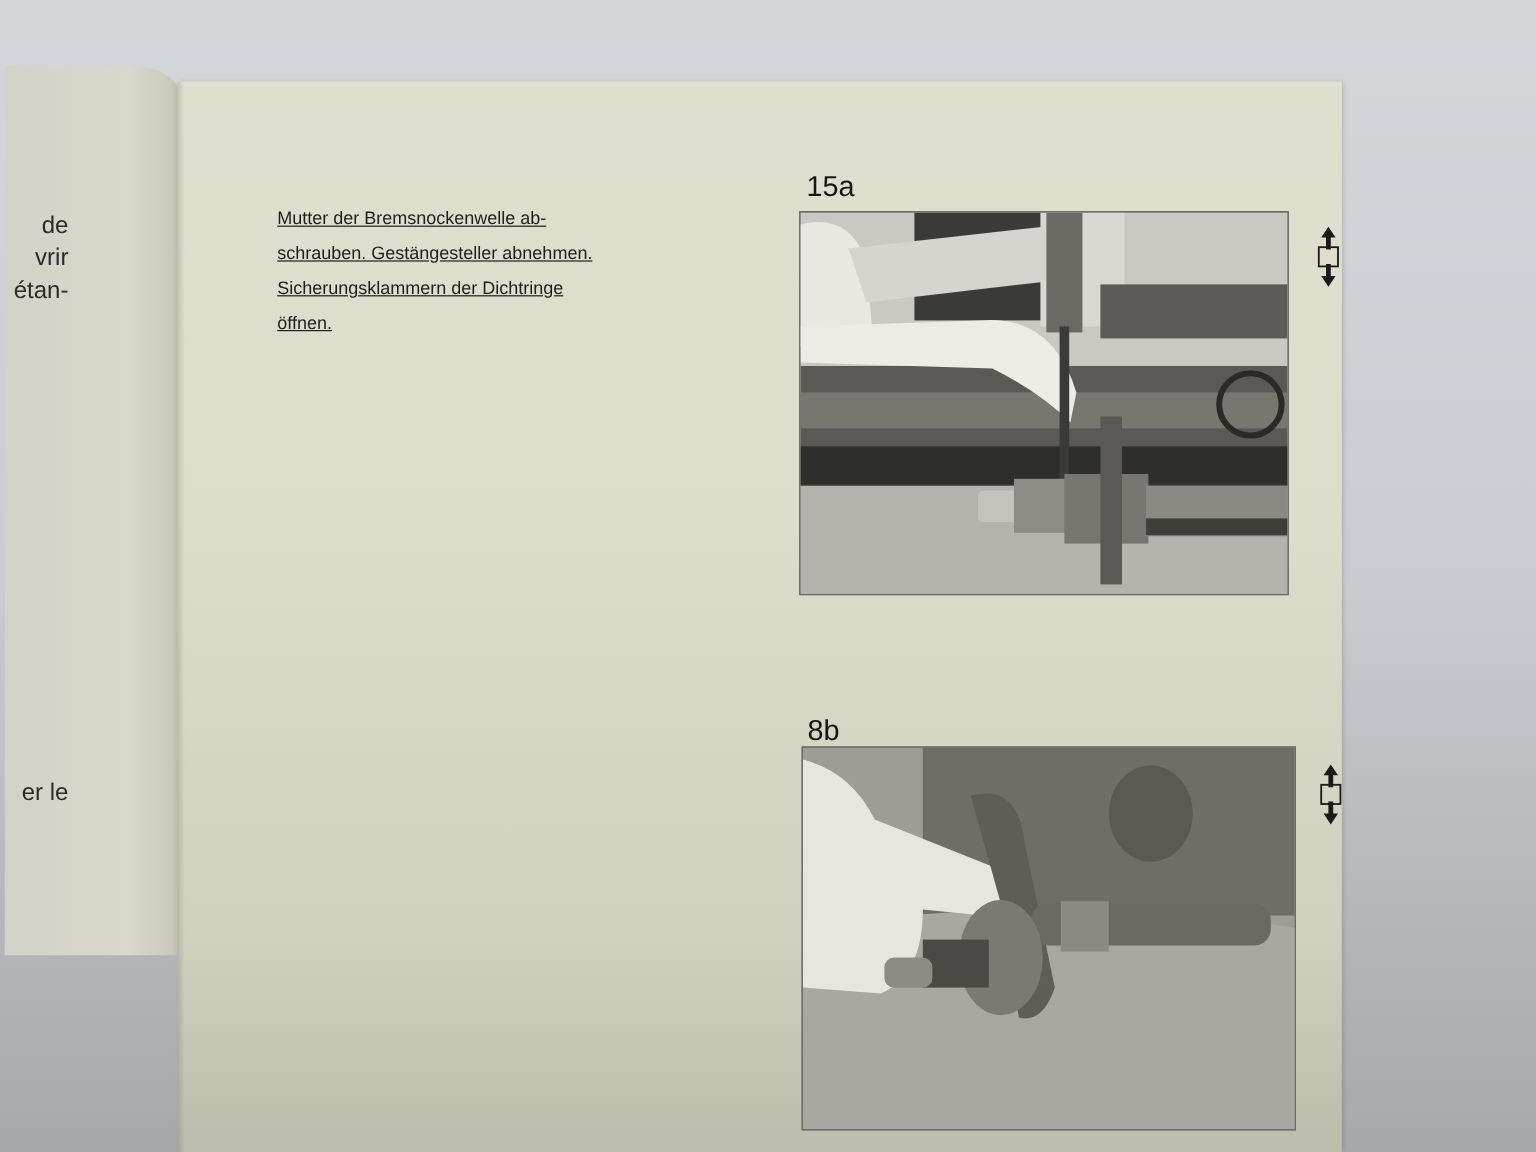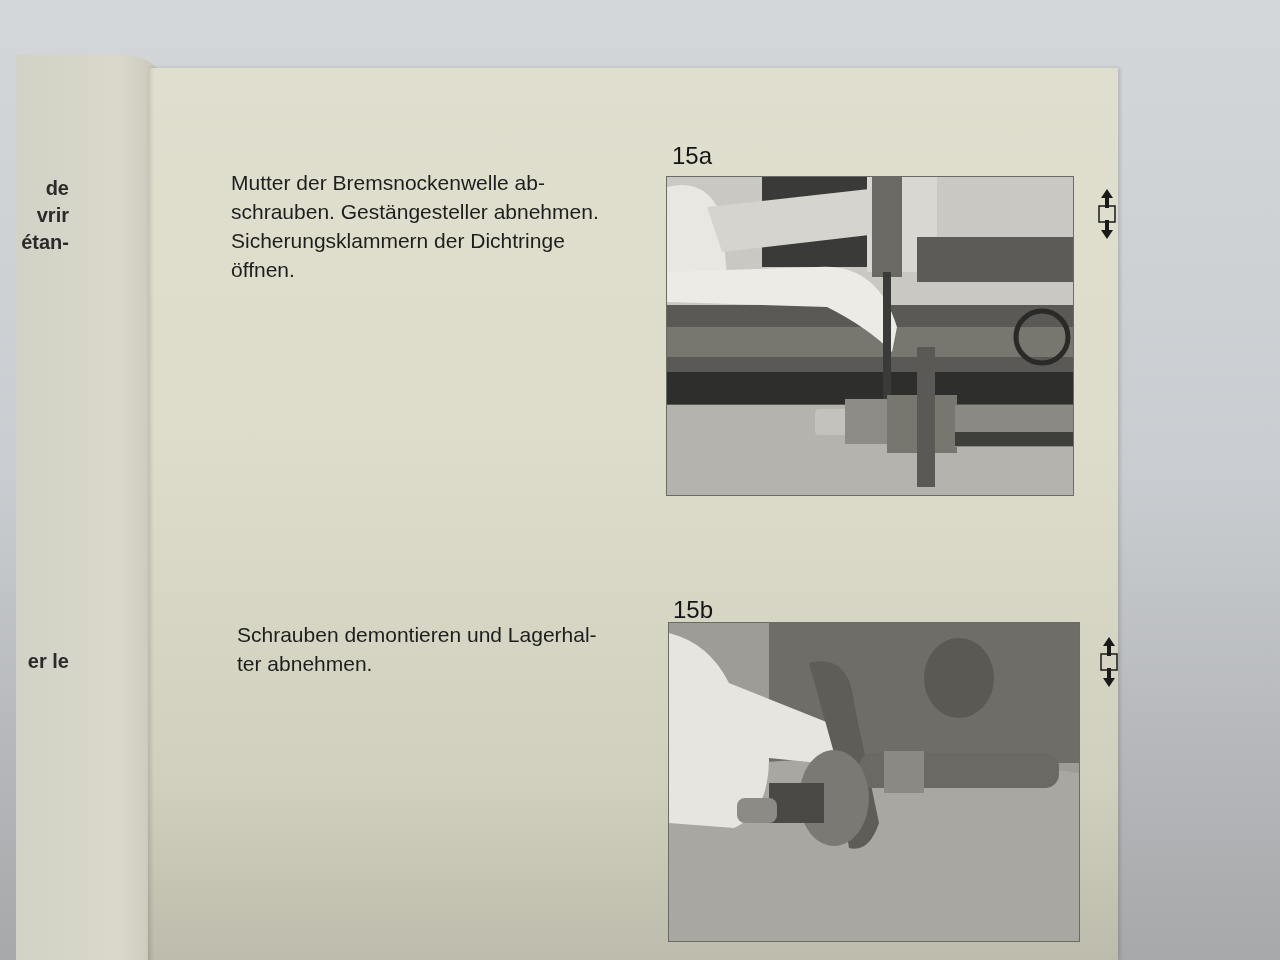--- a/index.html
+++ b/index.html
@@ -2,46 +2,46 @@
 <html><head>
   <meta charset="utf-8">
   <style>
     html, body { margin: 0; padding: 0; }
     body {
       width: 1280px; height: 960px; overflow: hidden; position: relative;
       background: linear-gradient(180deg, #d4d7da 0%, #c9ccd0 50%, #a6a8aa 100%);
       font-family: "Liberation Sans", sans-serif;
     }
     .left-page {
-      position: absolute; left: 16px; top: 55px; width: 148px; height: 905px;
+      position: absolute; left: 4px; top: 55px; width: 148px; height: 741px;
       background: linear-gradient(90deg, #d3d2c6 0%, #d9d8cb 70%, #c6c5b7 100%);
       border-top-right-radius: 40px 30px;
       overflow: hidden;
-      font-weight: bold;
     }
     .left-page .gutter {
       position: absolute; right: 0; top: 0; width: 10px; height: 100%;
       background: linear-gradient(90deg, rgba(0,0,0,0) 0%, rgba(0,0,0,0.08) 100%);
     }
     .left-text {
       position: absolute; left: -2px; font-size: 20px; color: #2b2b2b;
       line-height: 27px; text-align: right; width: 55px;
     }
     .right-page {
       position: absolute; left: 148px; top: 68px; width: 970px; height: 892px;
       background: linear-gradient(180deg, #e0dfcf 0%, #dedcca 40%, #d1cfbd 80%, #bdbbab 100%);
       box-shadow: 2px 0 4px rgba(0,0,0,0.15);
     }
     .right-page .spine {
       position: absolute; left: 0; top: 0; width: 6px; height: 100%;
       background: linear-gradient(90deg, rgba(0,0,0,0.12), rgba(0,0,0,0));
     }
     .step-text {
-      position: absolute; font-size: 21px; color: #1e1e1e; line-height: 29px;
+      position: absolute; font-size: 15px; color: #1e1e1e; line-height: 29px;
       white-space: pre-line;
+      text-decoration: underline;
     }
     .fig-label {
       position: absolute; font-size: 24px; color: #151515;
     }
     .photo {
       position: absolute; overflow: hidden;
       background: #7a7a76;
       border: 1px solid #6a6a66;
     }
     .photo svg { display: block; width: 100%; height: 100%; }
@@ -94,23 +94,21 @@
     </svg>
   </div>
   <div class="arrow-icon" style="left:948px; top:120px;">
     <svg viewBox="0 0 22 52">
       <path d="M11 1 L5 10 L9 10 L9 20 L13 20 L13 10 L17 10 Z" fill="#1a1a1a"></path>
       <rect x="3" y="18" width="16" height="16" fill="none" stroke="#1a1a1a" stroke-width="1.5"></rect>
       <path d="M11 51 L5 42 L9 42 L9 32 L13 32 L13 42 L17 42 Z" fill="#1a1a1a"></path>
     </svg>
   </div>
 
-  <div class="step-text" style="left:89px; top:552px;">Schrauben demontieren und Lagerhal-
-ter abnehmen.</div>
-  <div class="fig-label" style="left:525px; top:528px;">15b</div>
+  <div class="fig-label" style="left:525px; top:528px;">8b</div>
   <div class="photo" style="left:520px; top:554px; width:410px; height:318px;">
     <svg viewBox="0 0 410 318" preserveAspectRatio="none">
       <rect width="410" height="318" fill="#9d9c97"></rect>
       <rect x="100" y="0" width="310" height="140" fill="#6e6d68"></rect>
       <ellipse cx="290" cy="55" rx="35" ry="40" fill="#5a5954"></ellipse>
       <path d="M0 150 Q200 120 410 150 L410 318 L0 318 Z" fill="#a8a7a2"></path>
       <path d="M0 10 Q40 20 60 60 L160 100 Q180 130 150 140 L100 135 Q100 190 65 205 L0 200 Z" fill="#e6e5e0"></path>
       <path d="M140 40 Q180 30 185 80 L210 200 Q200 230 180 225 L165 130 Z" fill="#5e5d58"></path>
       <rect x="190" y="130" width="200" height="35" rx="14" fill="#6a6964"></rect>
       <rect x="215" y="128" width="40" height="42" fill="#8a8983"></rect>

